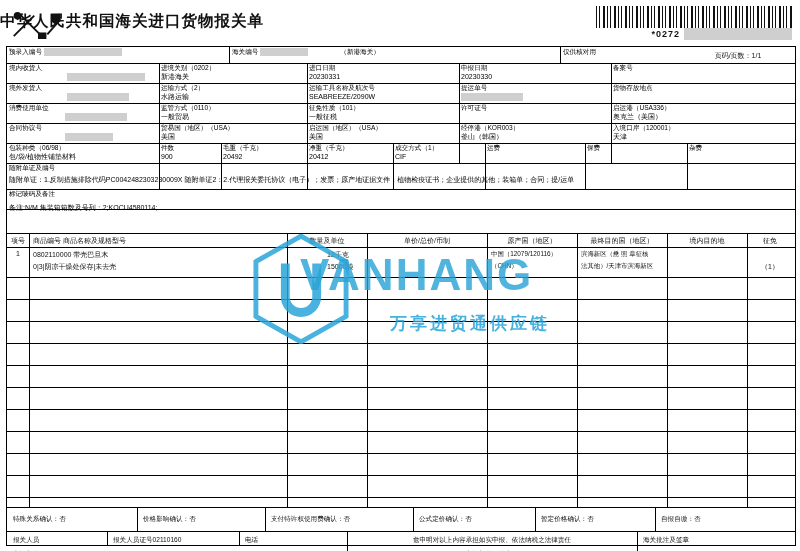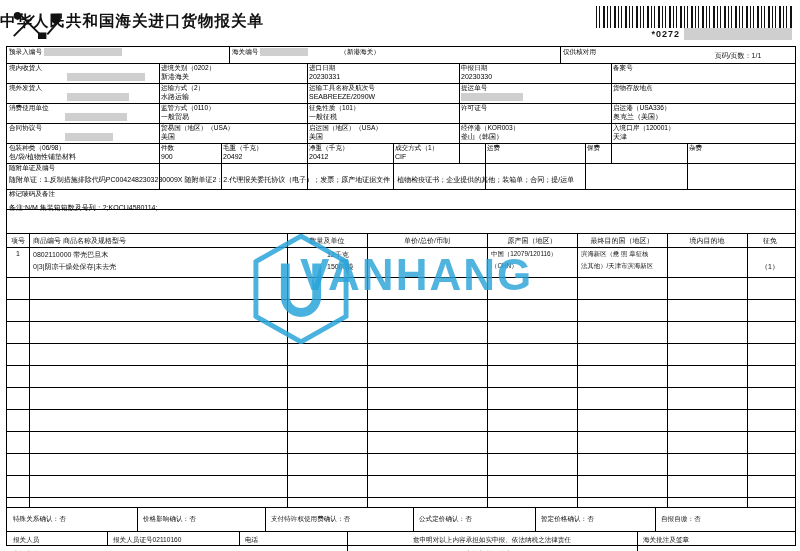--- a/index.html
+++ b/index.html
@@ -345,15 +345,16 @@
   </div>
 
   <div class="wm">
     <div class="wm-hex">
       <svg viewBox="0 0 100 112" width="98" height="110">
         <polygon points="50,2 96,28 96,84 50,110 4,84 4,28" fill="none" stroke="#2aa4d8" stroke-width="5" opacity=".85"></polygon>
         <path d="M34 30 v34 a16 16 0 0 0 32 0 v-34" fill="none" stroke="#2aa4d8" stroke-width="9" opacity=".85"></path>
       </svg>
     </div>
     <div class="wm-text">VANHANG</div>
+    <div class="wm-sub">万享进贸通供应链</div>
   </div>
 
 </div>
 
 </body></html>

